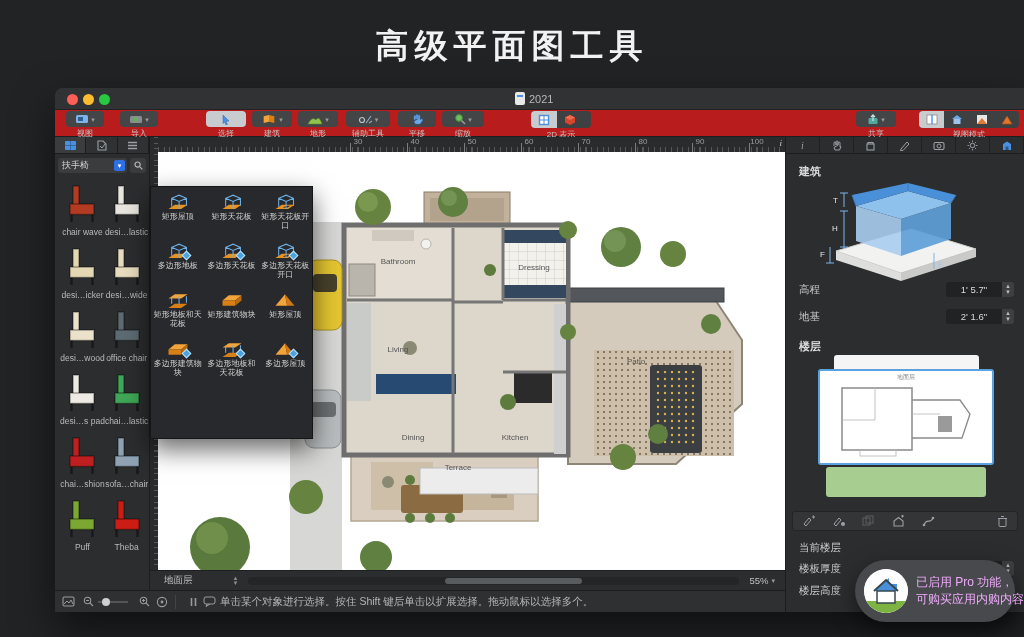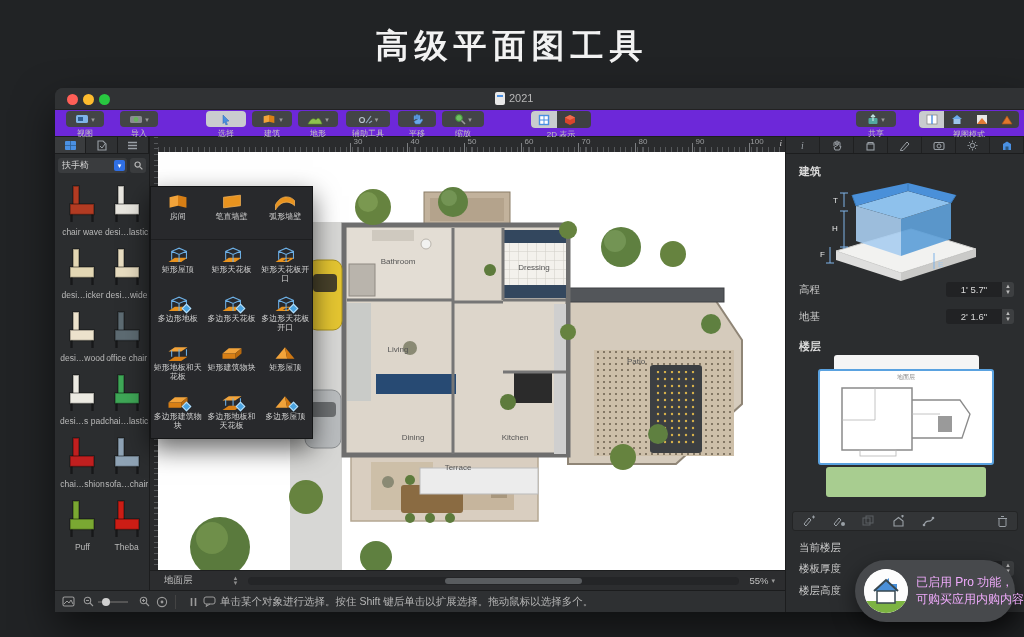--- a/index.html
+++ b/index.html
@@ -12,27 +12,27 @@
 
   
   .window { position:absolute; left:55px; top:88px; width:969px; height:524px;
     background:#2e3032; border-radius:8px 0 0 0; box-shadow:0 18px 40px rgba(0,0,0,.55); }
 
   .titlebar { position:absolute; left:0; top:0; width:100%; height:22px;
     background:#303234; border-bottom:1px solid #222; border-radius:8px 0 0 0; }
   .tl { position:absolute; top:6px; width:11px; height:11px; border-radius:50%; }
   .tl.r { left:12px; background:#ff5f57; } .tl.y { left:28px; background:#febc2e; }
   .tl.g { left:44px; background:#28c840; }
-  .doc-title { position:absolute; top:4px; left:440px; color:#b8b8b8; font-size:11px;
-    display:flex; gap:4px; }
+  .doc-title { position:absolute; top:4px; left:460px; color:#b8b8b8; font-size:11px;
+    display:flex; align-items:center; gap:4px; }
   .doc-ico { width:10px; height:13px; background:#e8e8e8; border-radius:2px; display:inline-block; position:relative; }
   .doc-ico:after{content:"";position:absolute;left:2px;top:3px;width:6px;height:2px;background:#4a90e2;}
 
   
-  .toolbar { position:absolute; left:0; top:22px; width:100%; height:27px; background:#6d28d9;
+  .toolbar { position:absolute; left:0; top:22px; width:100%; height:27px; background:#b91c1c;
     border-bottom:1px solid #1d1e1f; }
   .tb { position:absolute; top:1px; text-align:center; color:#c3c3c3; font-size:8px; }
   .tb .btn { margin:0 auto; height:16px; border-radius:4px; background:#434547;
     display:flex; align-items:center; justify-content:center; gap:2px; padding:0 4px; }
   .tb .btn.sel { background:#c9cccf; }
   .tb .lbl { display:block; margin-top:1px; white-space:nowrap; }
   .chev { font-size:7px; color:#9a9a9a; line-height:1; }
   .seg { display:flex; height:17px; background:#3e4042; border-radius:4px; overflow:hidden; margin:0 auto; }
   .seg > span { width:26px; display:flex; align-items:center; justify-content:center; }
   .seg > span.on { background:#c9cccf; }
@@ -562,40 +562,20 @@
               <span class="scrollthumb"></span>
             </span>
           <span class="zoomlvl">
             <span>55%</span>
               <span class="chev">▾</span>
           </span>
         </div>
       </div>
 
       <div class="popup">
-        <div class="mrow first">
-          <div class="mitem">
-              <span class="micon"><svg viewBox="0 0 22 18">
-                  <use href="#sym-room"></use>
-                </svg></span>
-              <span class="mlabel">房间</span>
-            </div>
-          <div class="mitem">
-              <span class="micon"><svg viewBox="0 0 22 18">
-                  <use href="#sym-wall"></use>
-                </svg></span>
-              <span class="mlabel">笔直墙壁</span>
-            </div>
-          <div class="mitem">
-              <span class="micon"><svg viewBox="0 0 22 18">
-                  <use href="#sym-arcwall"></use>
-                </svg></span>
-              <span class="mlabel">弧形墙壁</span>
-            </div>
-        </div>
         <div class="mrow">
           <div class="mitem">
               <span class="micon"><svg viewBox="0 0 22 18">
                   <use href="#sym-slabwire"></use>
                 </svg></span>
               <span class="mlabel">矩形屋顶</span>
             </div>
           <div class="mitem">
               <span class="micon"><svg viewBox="0 0 22 18">
                   <use href="#sym-slabwire"></use>

